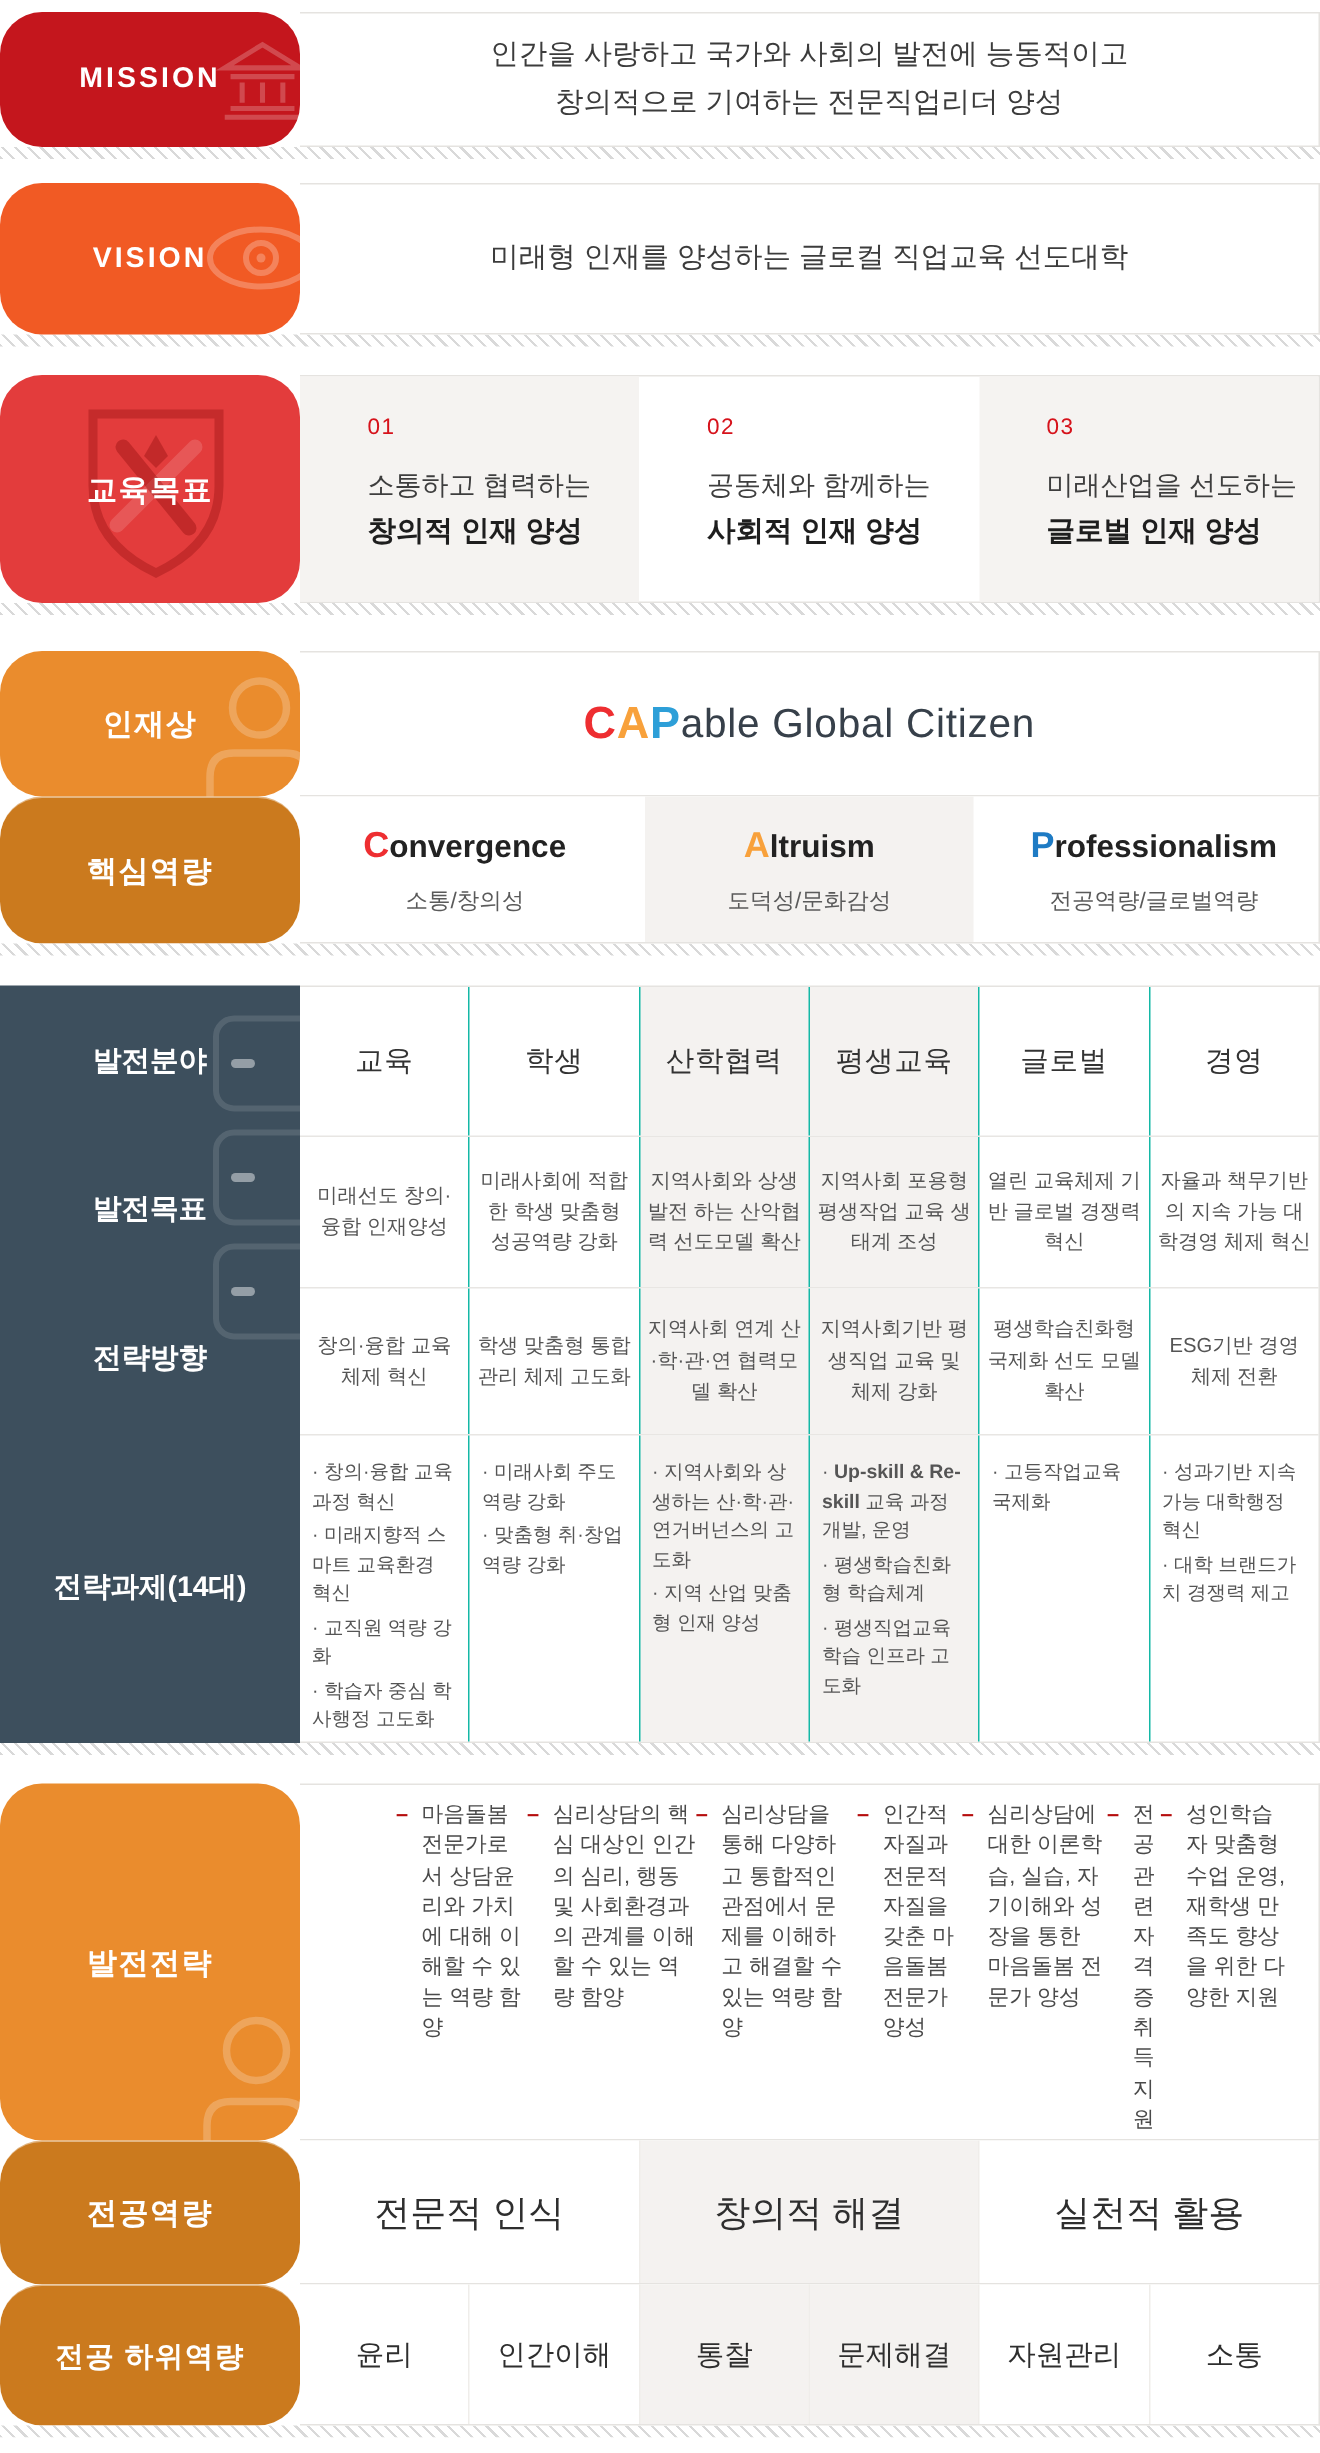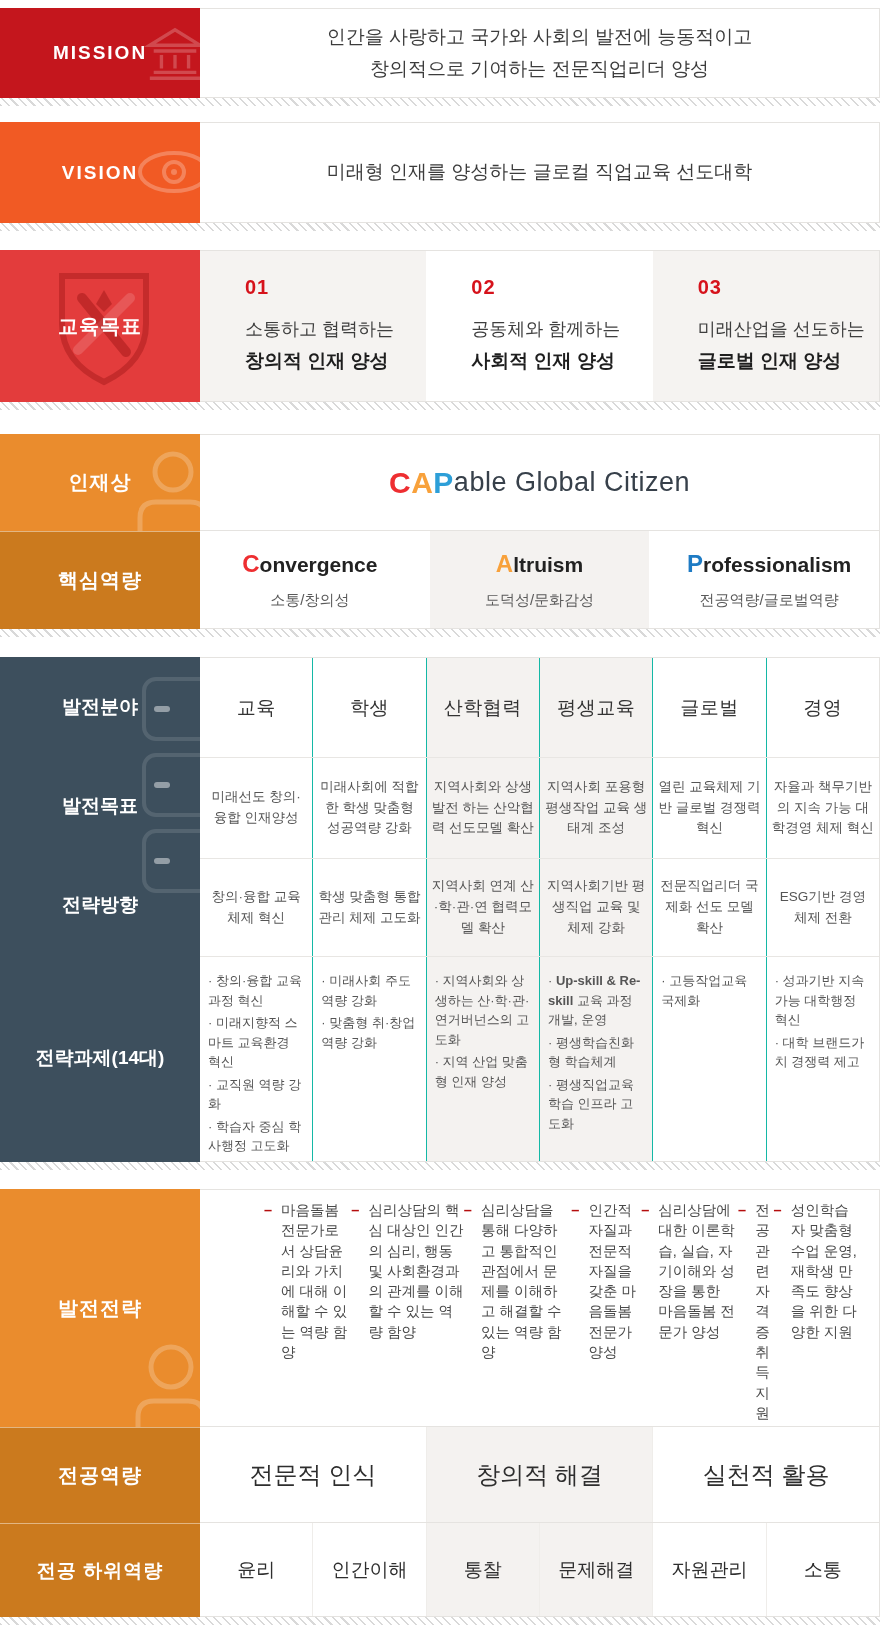--- a/index.html
+++ b/index.html
@@ -2,21 +2,21 @@
 <html><head>
 <meta charset="utf-8">
 <style>
   html,body{margin:0;padding:0;background:#fff;}
   body{width:880px;font-family:"Liberation Sans","DejaVu Sans",sans-serif;color:#444;}
   .page{width:880px;padding-top:8px;}
 
   
   .sec{display:flex;align-items:stretch;}
   .label{width:200px;flex:0 0 200px;position:relative;overflow:hidden;color:#fff;
-         display:flex;align-items:center;justify-content:center;}
+         display:flex;align-items:center;justify-content:center;border-radius:28px;}
   .label .lbl-text{position:relative;z-index:2;font-weight:bold;font-size:20px;letter-spacing:1px;}
   .label .lbl-en{letter-spacing:2px;font-size:19px;}
   .content{flex:1;background:#fff;border:1px solid #E5E3E0;border-left:none;position:relative;}
 
   
   .hatch{height:8px;background:repeating-linear-gradient(45deg,#d9d9d9 0 1.5px,#ffffff 1.5px 6px);}
 
   
   .bg-mission{background:#C4161D;}
   .bg-vision{background:#F15A24;}
@@ -29,21 +29,21 @@
   .lbl-icon{position:absolute;z-index:1;pointer-events:none;}
 
   
   .center-text{display:flex;align-items:center;justify-content:center;height:100%;
                text-align:center;font-size:19px;line-height:1.7;color:#3C3C3C;font-weight:500;}
 
   
   .goal-cols{display:flex;height:100%;}
   .goal-col{flex:1;padding:25px 10px 0 45px;box-sizing:border-box;}
   .goal-col.shade{background:#F5F3F1;}
-  .goal-num{font-size:20px;font-weight:bold;color:#D6121B;letter-spacing:1px;margin-bottom:16px;}
+  .goal-num{font-size:15px;font-weight:normal;color:#D6121B;letter-spacing:1px;margin-bottom:16px;}
   .goal-line1{font-size:18px;color:#3E3E3E;line-height:1.65;}
   .goal-line2{font-size:19px;color:#1E1E1E;font-weight:bold;line-height:1.65;}
 
   
   .cap-line{display:flex;align-items:center;justify-content:center;height:100%;
             font-size:27px;color:#37404A;font-weight:500;letter-spacing:.5px;}
   .cap-line .big{font-size:30px;font-weight:bold;}
   .c-red{color:#EE2E31;} .c-orange{color:#F8A13B;} .c-blue{color:#2D9FD8;} .c-blue2{color:#1E7BC4;}
   .core-cols{display:flex;height:100%;gap:10px;}
   .core-col{flex:1;display:flex;flex-direction:column;align-items:center;justify-content:center;}
@@ -243,21 +243,21 @@
         <div class="tcell g">지역사회와 상생발전 하는 산악협력 선도모델 확산</div>
         <div class="tcell g">지역사회 포용형 평생작업 교육 생태계 조성</div>
         <div class="tcell">열린 교육체제 기반 글로벌 경쟁력 혁신</div>
         <div class="tcell">자율과 책무기반의 지속 가능 대학경영 체제 혁신</div>
       </div>
       <div class="trow" style="height:97px;">
         <div class="tcell">창의·융합 교육체제 혁신</div>
         <div class="tcell">학생 맞춤형 통합관리 체제 고도화</div>
         <div class="tcell g">지역사회 연계 산·학·관·연 협력모델 확산</div>
         <div class="tcell g">지역사회기반 평생직업 교육 및 체제 강화</div>
-        <div class="tcell">전문직업리더 국제화 선도 모델 확산</div>
+        <div class="tcell">평생학습친화형 국제화 선도 모델 확산</div>
         <div class="tcell">ESG기반 경영 체제 전환</div>
       </div>
       <div class="trow tasks" style="height:204px;">
         <div class="tcell">
           <ul>
             <li>창의·융합 교육과정 혁신</li>
             <li>미래지향적 스마트 교육환경 혁신</li>
             <li>교직원 역량 강화</li>
             <li>학습자 중심 학사행정 고도화</li>
           </ul>

